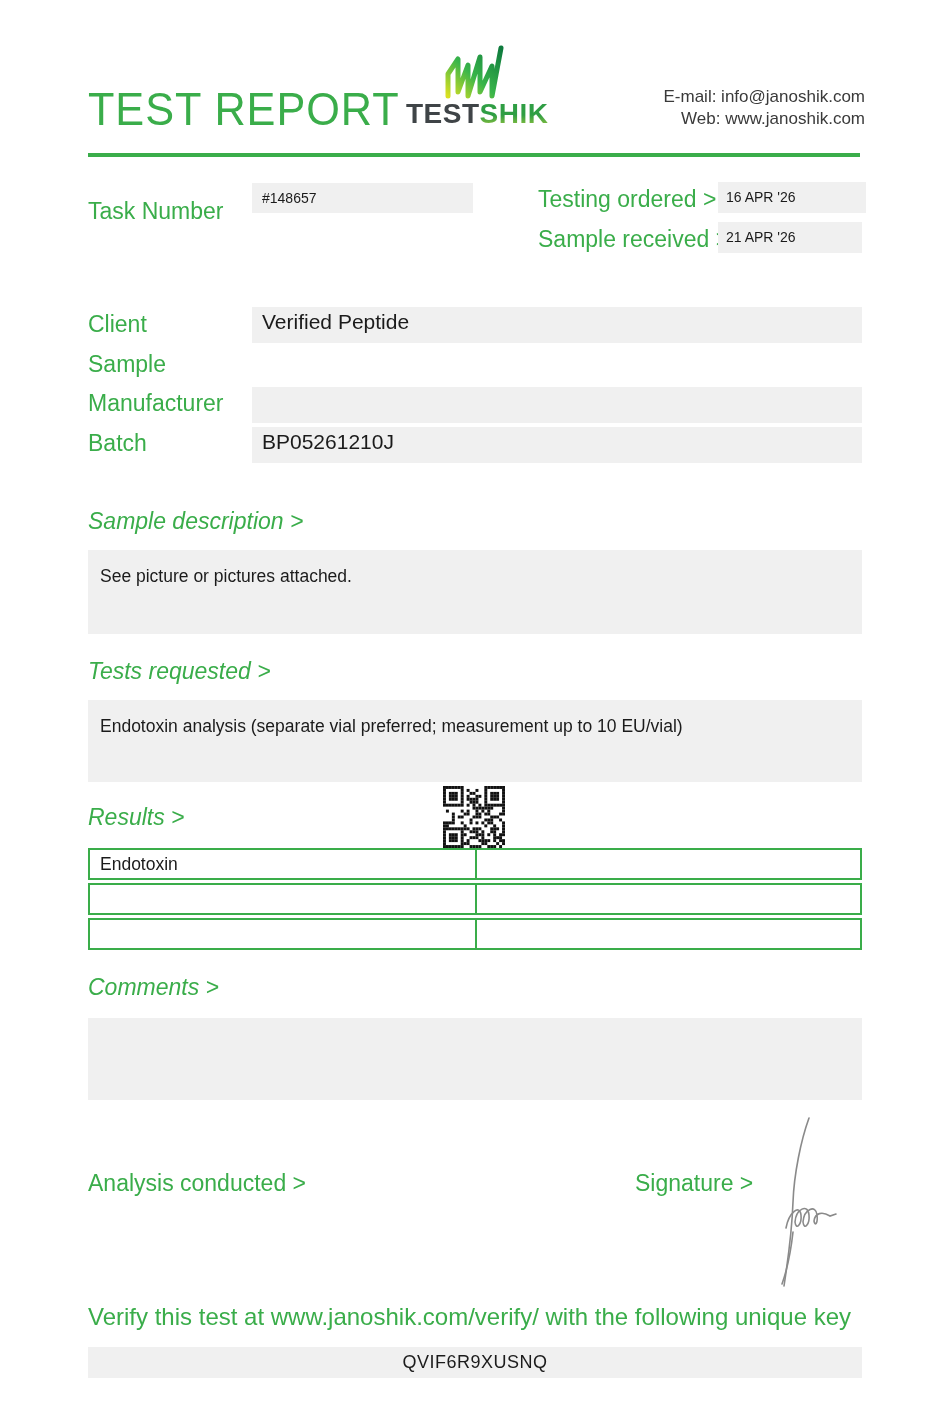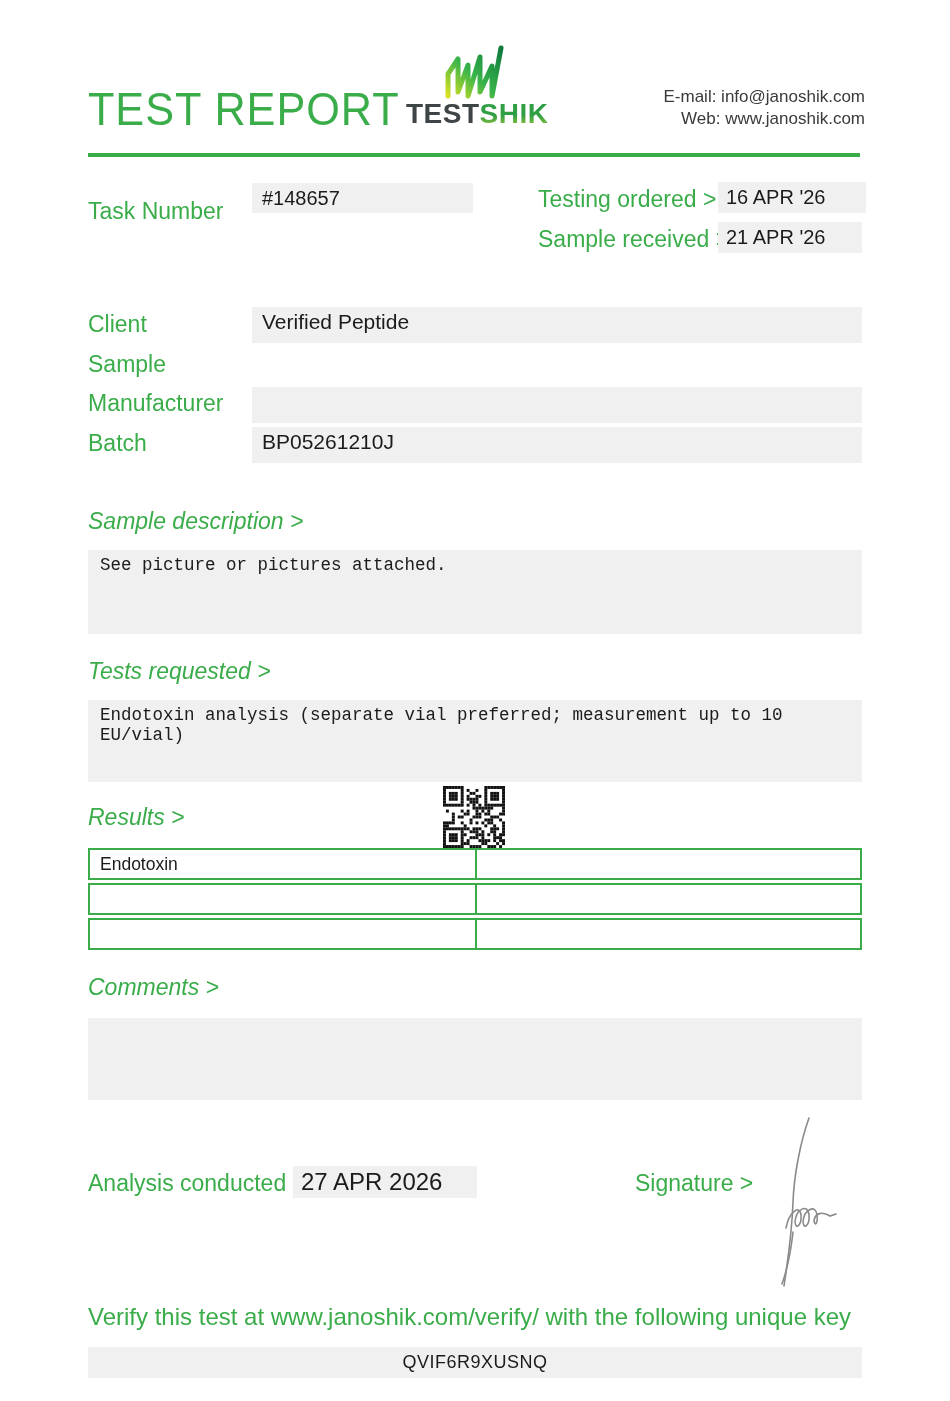--- a/index.html
+++ b/index.html
@@ -23,34 +23,34 @@
   .logo-dark{color:#3f4447;}
   .logo-green{
     background:linear-gradient(to bottom,#2f9e44 55%,#a6c93c 100%);
     -webkit-background-clip:text;background-clip:text;color:transparent;
   }
   .contact{right:85px;top:86px;text-align:right;font-size:17px;color:#3a3a3a;line-height:22px;}
   .divider{left:88px;top:153px;width:772px;height:4px;background:#3aad4a;}
 
   
   .label{font-size:23px;color:#3aad4a;white-space:nowrap;}
-  .valbox{background:#f0f0f0;font-size:20px;color:#1b1b1b;white-space:nowrap;}
+  .valbox{background:#f0f0f0;font-size:14px;color:#1b1b1b;white-space:nowrap;}
   .task-label{left:88px;top:186px;margin-top:12px;}
   .task-box{left:252px;top:183px;width:221px;height:30px;line-height:30px;padding-left:10px;box-sizing:border-box;}
   .ord-label{left:538px;top:186px;width:174px;text-align:right;}
   .ord-box{left:718px;top:182px;width:148px;height:31px;line-height:31px;padding-left:8px;box-sizing:border-box;}
   .rec-label{left:538px;top:226px;width:174px;text-align:right;}
   .rec-box{left:718px;top:222px;width:144px;height:31px;line-height:31px;padding-left:8px;box-sizing:border-box;}
 
   .info-label{left:88px;}
   .info-box{left:252px;width:610px;height:36px;line-height:30px;padding-left:10px;box-sizing:border-box;font-size:21px;}
 
   .section-heading{font-size:23px;color:#3aad4a;white-space:nowrap;font-style:italic;}
   .bigbox{left:88px;width:774px;background:#f0f0f0;font-size:17.5px;color:#1b1b1b;
-          padding:5px 12px;box-sizing:border-box;font-family:Liberation Mono, monospace;}
+          padding:16px 12px;box-sizing:border-box;}
 
   
   .result-row{
     left:88px;width:774px;height:32px;
     border:2px solid #3aad4a;box-sizing:border-box;display:flex;background:#fff;
   }
   .cell-name{width:387px;border-right:2px solid #3aad4a;box-sizing:border-box;
              font-size:17.5px;color:#1b1b1b;line-height:28px;padding-left:10px;}
   .cell-value{flex:1;font-size:17.5px;color:#1b1b1b;line-height:28px;padding-left:12px;margin-top:26px;}
 
@@ -361,21 +361,20 @@
   </div>
   <div class="abs result-row" style="top:918px">
     <div class="cell-name"></div>
     <div class="cell-value"></div>
   </div>
 
   <div class="abs section-heading" style="left:88px;top:974px">Comments &gt;</div>
   <div class="abs bigbox" style="top:1018px;height:82px"></div>
 
   <div class="abs label analysis-label">Analysis conducted &gt;</div>
-  <div class="abs valbox analysis-box">27 APR 2026</div>
 
   <div class="abs label signature-label">Signature &gt;</div>
   <div class="abs signature-svg">
     <svg width="95" height="180" viewBox="0 0 95 180">
       <g fill="none" stroke="#8a8a8a" stroke-width="1.6" stroke-linecap="round">
         <path d="M57 6 C49 28 42 62 41 90 C40 118 36 148 32 174"></path>
         <path d="M34 116 C37 100 48 92 49 103 C50 112 44 119 43 110 C44 97 56 91 57 103 C58 112 52 119 51 110 C52 97 64 92 65 103 C66 111 63 115 62 109 C63 101 70 99 78 104 L84 102"></path>
         <path d="M41 120 C39 138 35 158 30 172"></path>
       </g>
     </svg>

